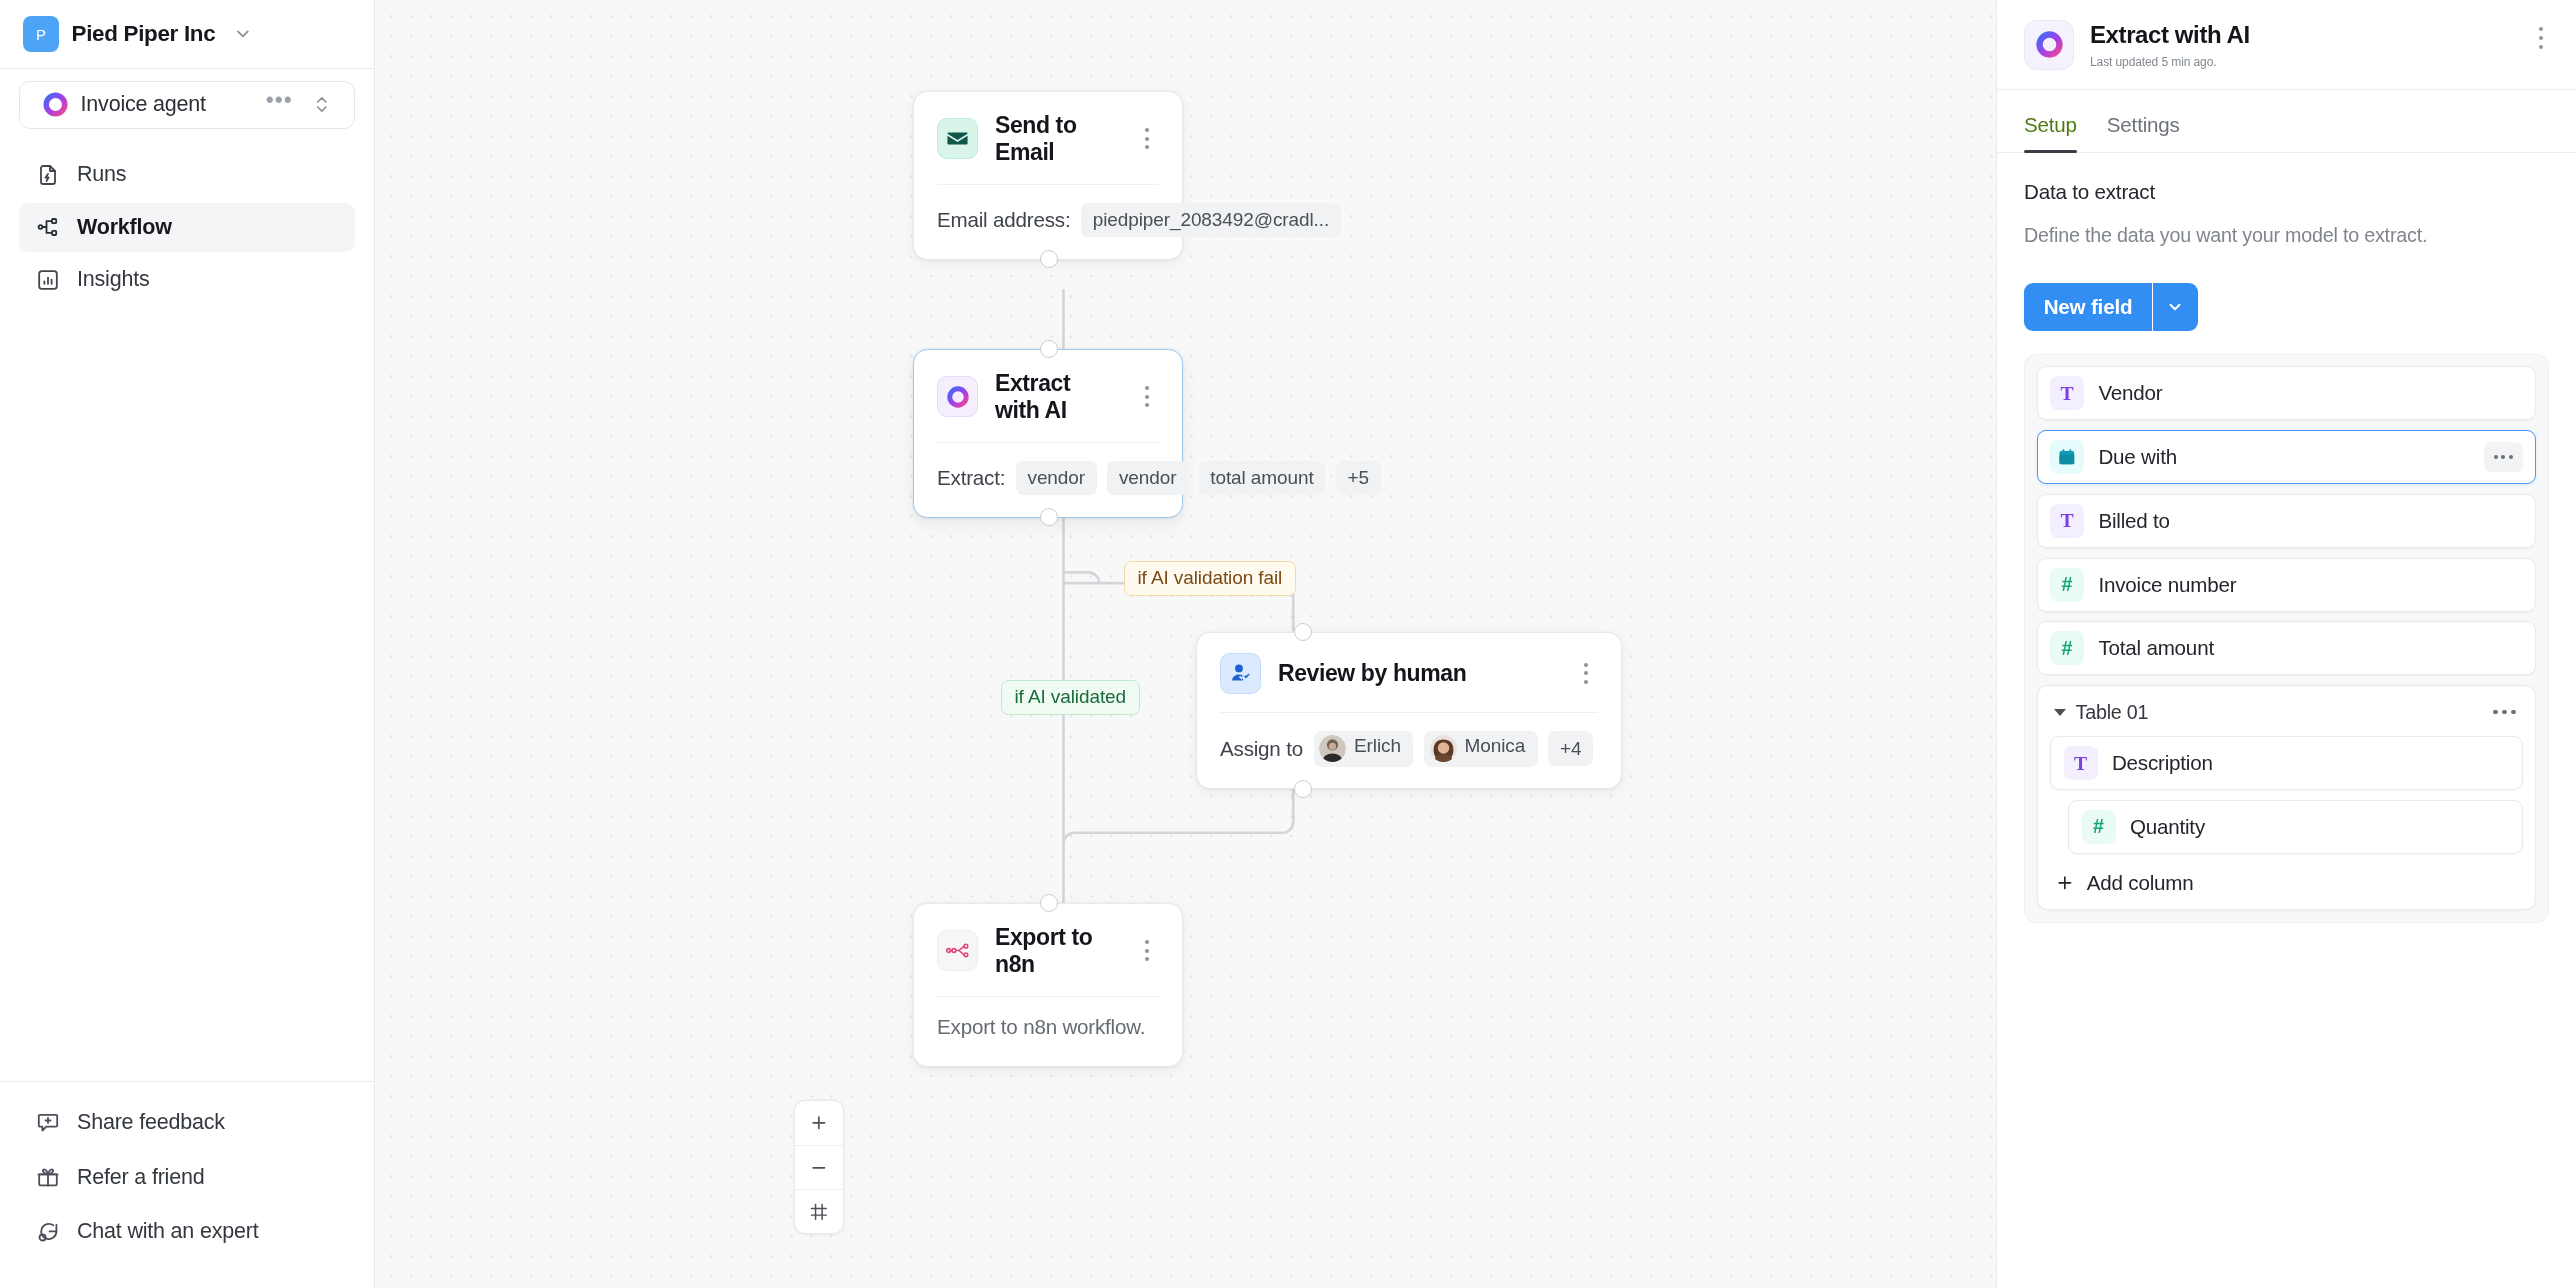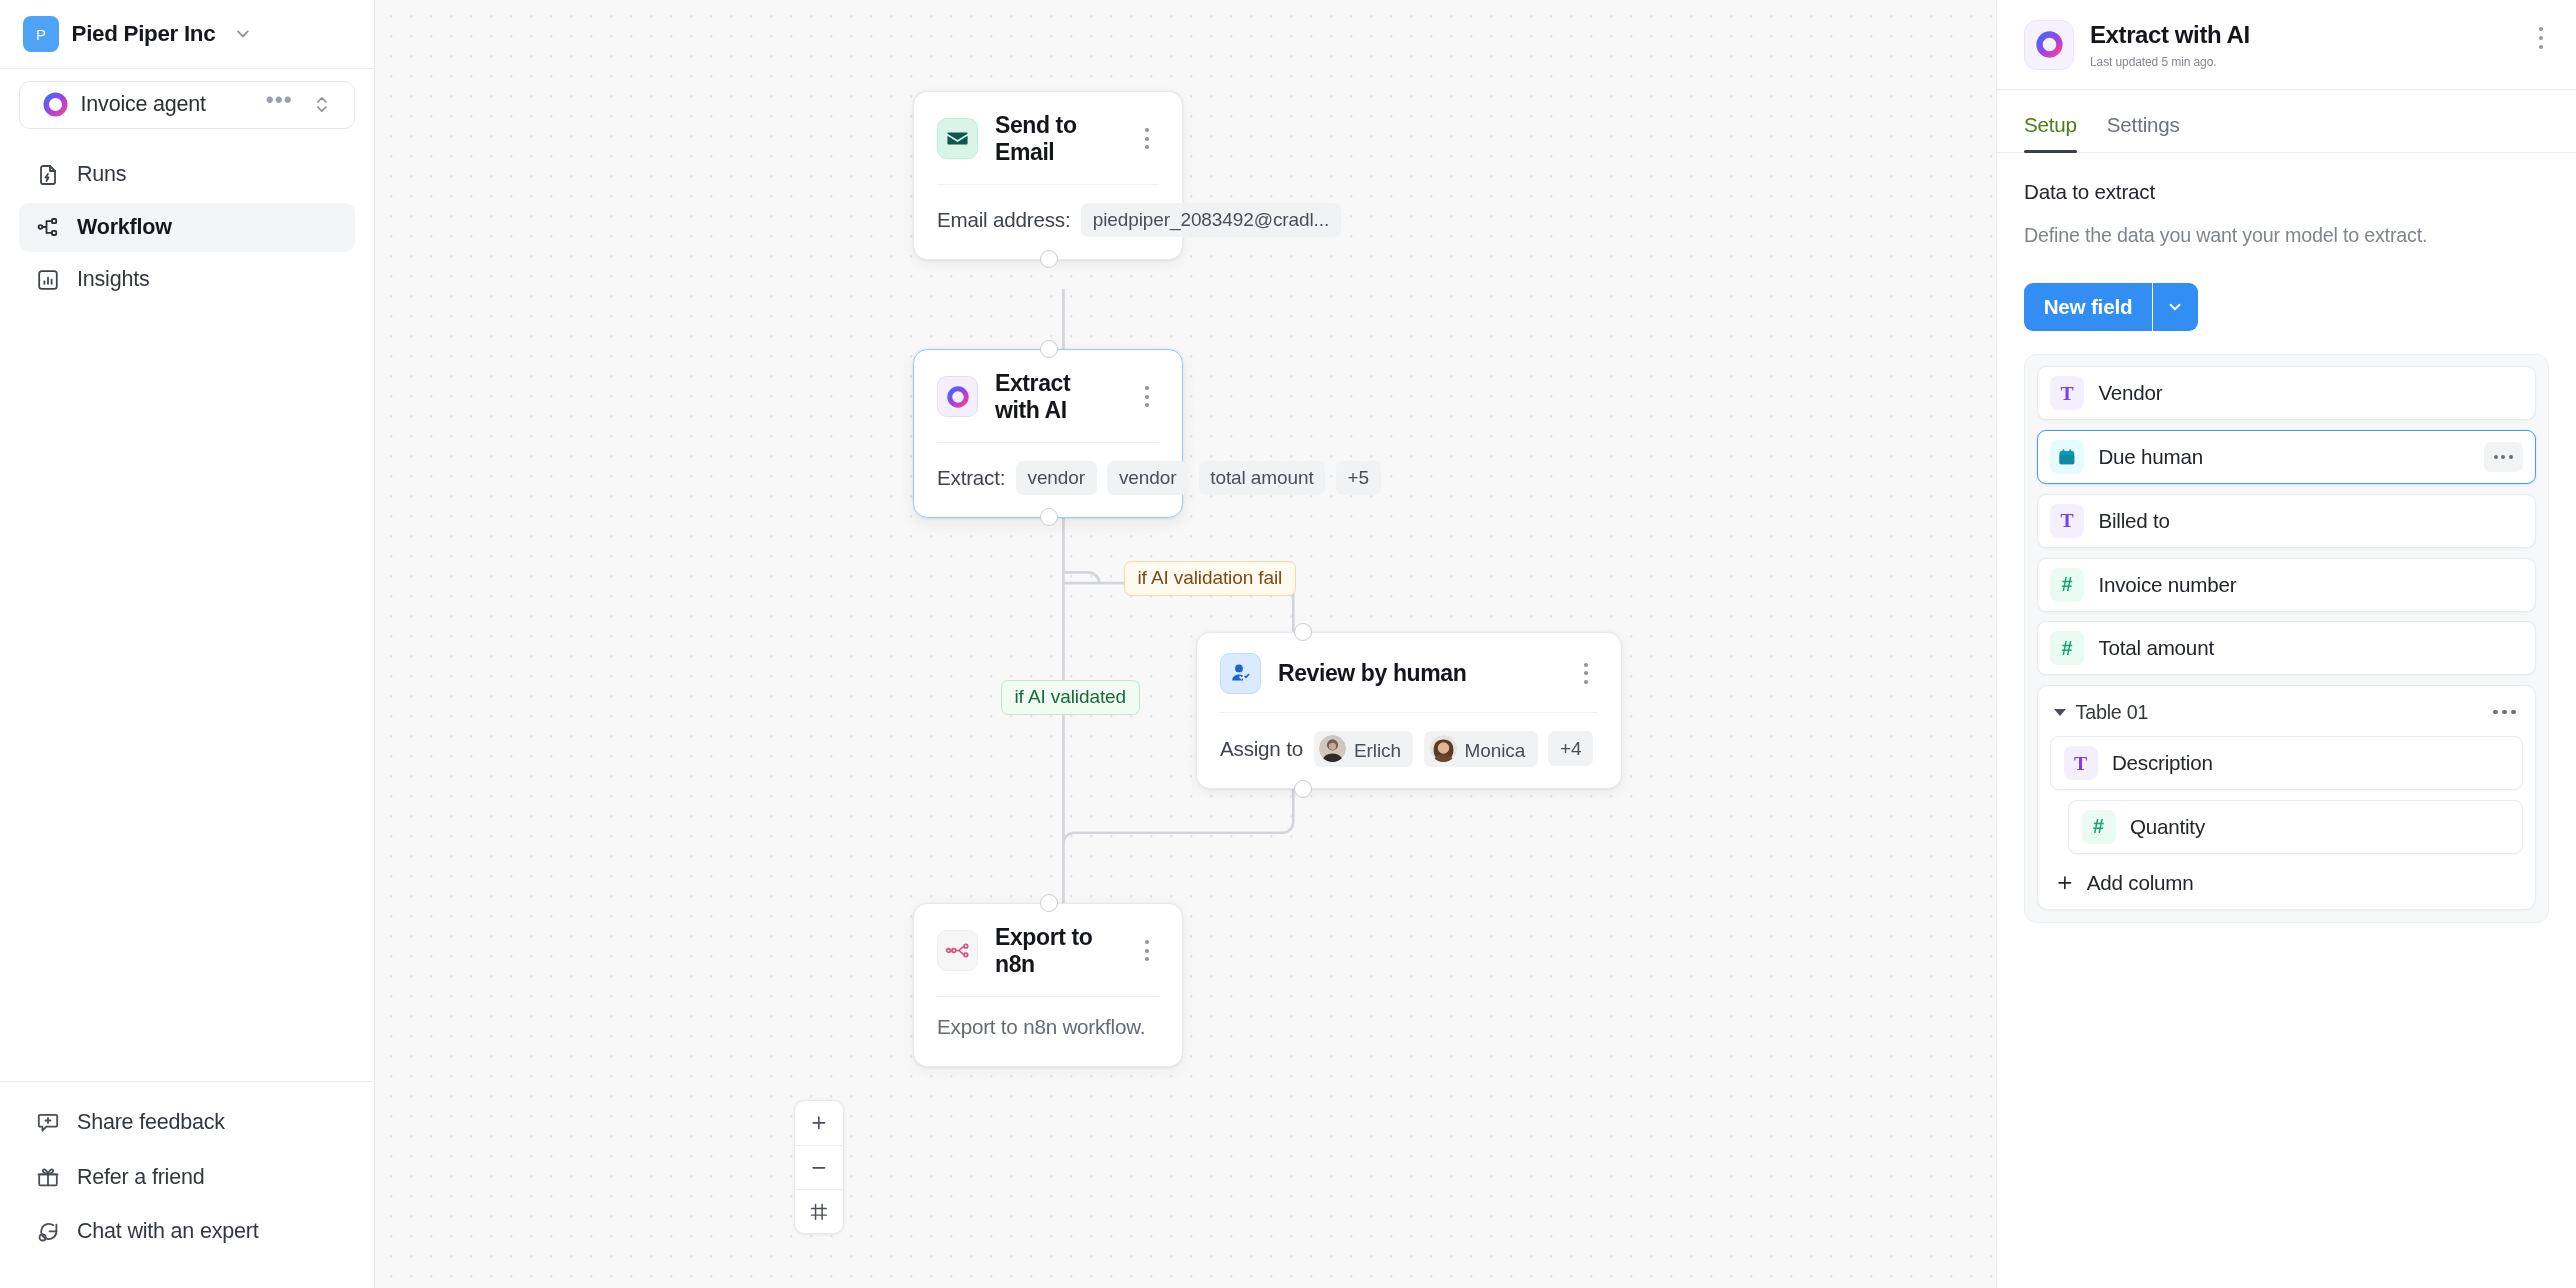--- a/index.html
+++ b/index.html
@@ -84,21 +84,21 @@
   .node-ico { width: 41px; height: 41px; border-radius: 9.8px; display: flex; align-items: center; justify-content: center; flex: 0 0 41px; }
   .node-title { font-size: 23px; font-weight: 700; color: #14161c; letter-spacing: -0.4px; flex: 1; }
   .kebab { width: 25px; display: flex; flex-direction: column; align-items: center; gap: 4.5px; cursor: pointer; }
   .kebab i { width: 4px; height: 4px; border-radius: 50%; background: #8d939c; display: block; }
   .node-body { padding: 18px 23px 21.5px 23px; display: flex; align-items: center; gap: 10.7px; flex-wrap: nowrap; }
   .body-label { font-size: 20.6px; color: #3f434b; letter-spacing: -0.2px; white-space: nowrap; }
   .chip {
     background: #f1f2f4; border-radius: 7.2px; padding: 6.3px 11.6px;
     font-size: 19px; color: #4a4e56; white-space: nowrap; letter-spacing: -0.1px;
   }
-  .chip.avatar-chip { display: flex; align-items: flex-end; gap: 8px; padding: 4.5px 12.5px 4.5px 5.4px; }
+  .chip.avatar-chip { display: flex; align-items: flex-start; gap: 8px; padding: 4.5px 12.5px 4.5px 5.4px; }
   .av { width: 27px; height: 27px; border-radius: 50%; flex: 0 0 27px; overflow: hidden; display:block;}
   .node-desc { padding: 18px 23px 27px 23px; font-size: 20.6px; color: #656a73; letter-spacing: -0.2px; }
 
   .port {
     position: absolute; width: 18px; height: 18px; border-radius: 50%;
     background: #ffffff; border: 1.8px solid #c9ccd1; z-index: 4;
   }
 
   .edge-label {
     position: absolute; z-index: 5;
@@ -516,21 +516,21 @@
 
         <div class="field sel">
           <span class="f-ico date">
             <svg width="19.7" height="19.7" viewBox="0 0 24 24" fill="#0f9bb5">
                 <rect x="3" y="5" width="18" height="16" rx="2.4"></rect>
                 <rect x="3" y="9.4" width="18" height="11.6" rx="1.6" fill="#0d8ba3"></rect>
                 <rect x="6.6" y="2.6" width="2.4" height="4.4" rx="1.2"></rect>
                 <rect x="15" y="2.6" width="2.4" height="4.4" rx="1.2"></rect>
               </svg>
           </span>
-          <span class="f-name">Due human</span>
+          <span class="f-name">Due with</span>
           <span class="f-more">
               <i></i>
               <i></i>
               <i></i>
             </span>
         </div>
 
         <div class="field">
           <span class="f-ico text">T</span>
           <span class="f-name">Billed to</span>

